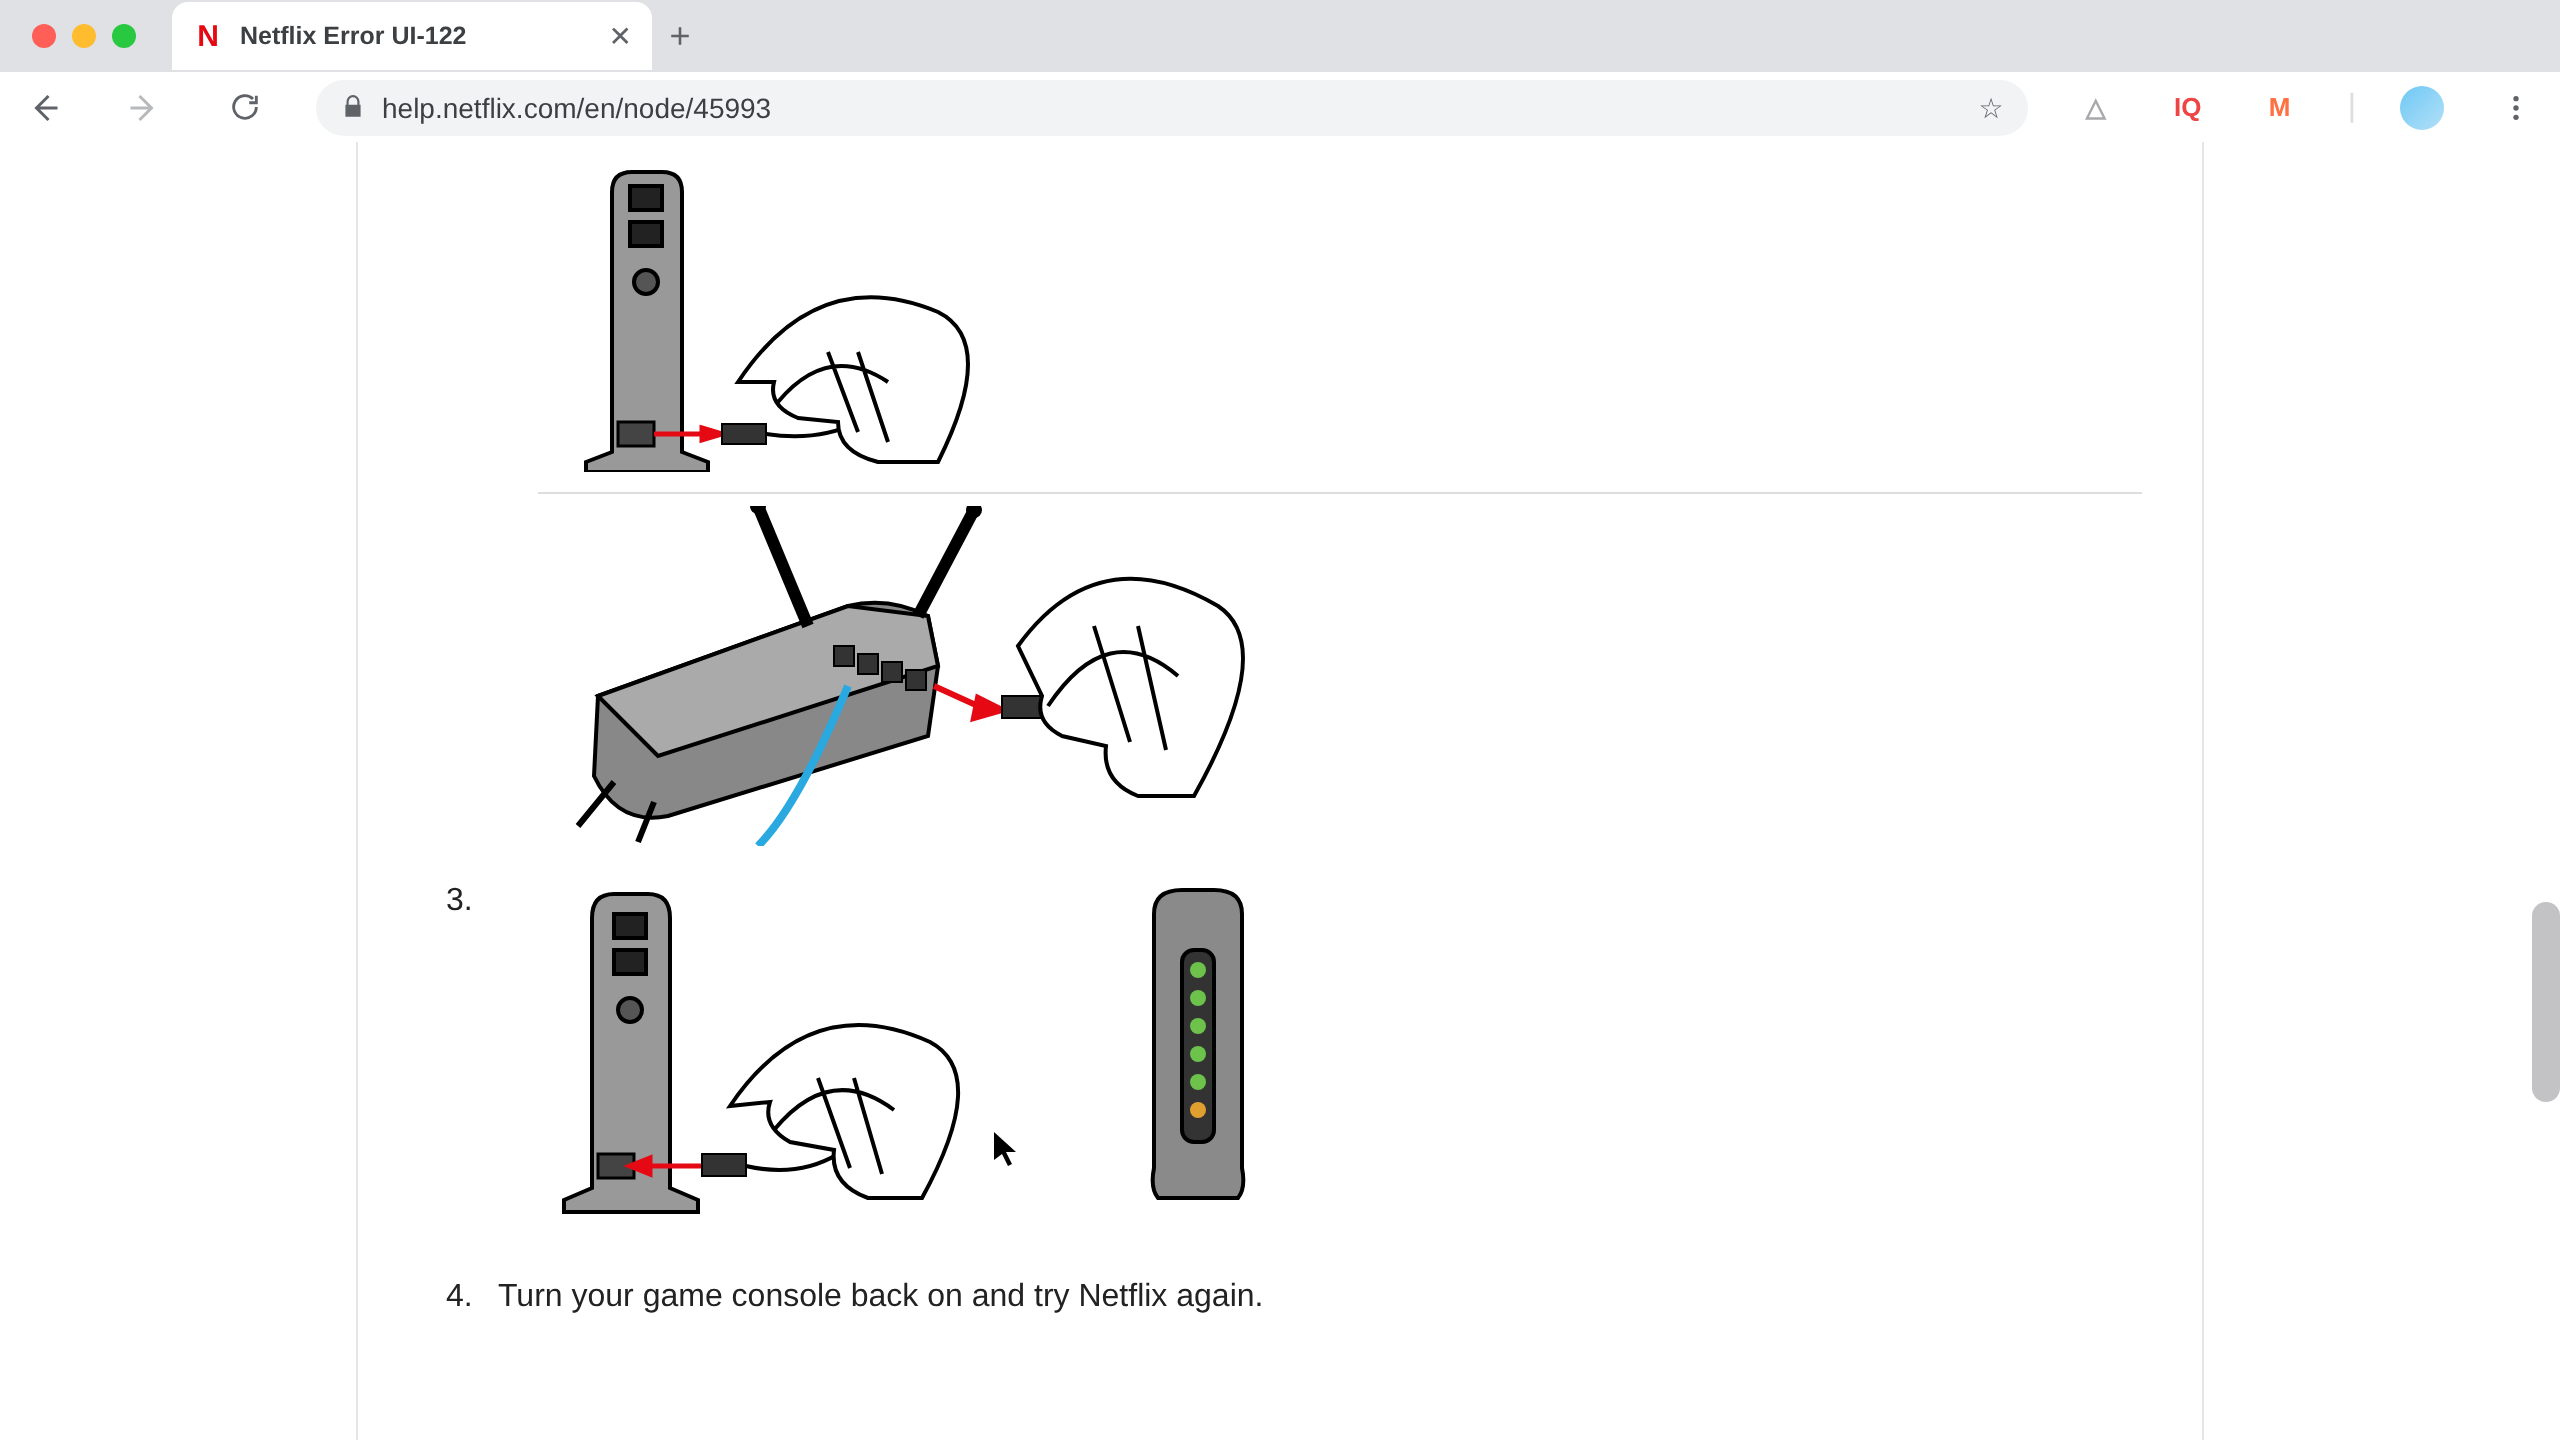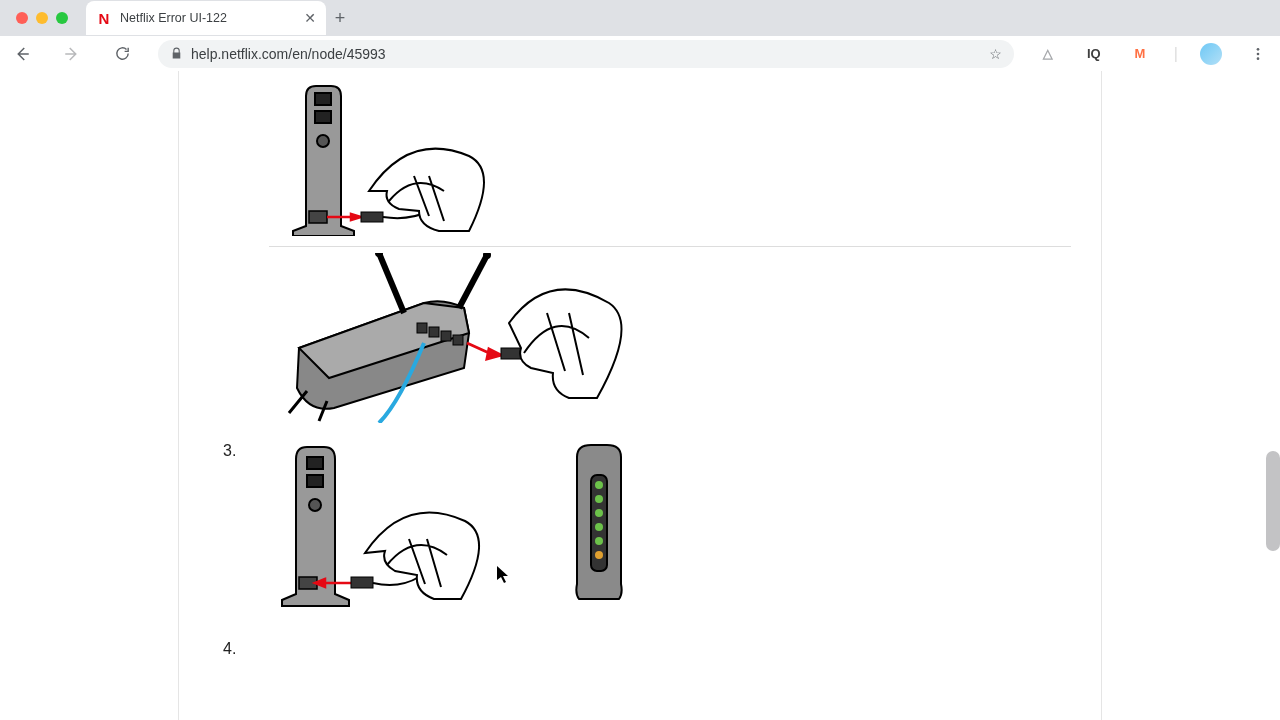--- a/index.html
+++ b/index.html
@@ -4,31 +4,31 @@
 <style>
 * { margin:0; padding:0; box-sizing:border-box; }
 body { font-family:-apple-system,BlinkMacSystemFont,"Segoe UI",Helvetica,Arial,sans-serif; width:1280px; height:720px; overflow:hidden; background:#fff; }
 .chrome { width:100%; height:71px; background:#dfe1e5; position:relative; border-bottom:1px solid #c9cbcf; }
 .tab-strip { height:36px; display:flex; align-items:center; padding-left:10px; }
 .traffic { display:flex; gap:8px; padding:0 10px 0 6px; }
 .tl { width:12px; height:12px; border-radius:50%; }
 .tl.red{background:#ff5f57;} .tl.yel{background:#febc2e;} .tl.grn{background:#28c840;}
 .tab { background:#fff; height:34px; min-width:240px; display:flex; align-items:center; padding:0 10px; border-radius:8px 8px 0 0; margin-left:8px; font-size:12.5px; color:#3c4043; gap:8px; }
 .tab .fav { width:16px; height:16px; display:inline-flex; align-items:center; justify-content:center; color:#e50914; font-weight:900; font-size:15px; font-family:Arial; }
-.tab .title{ flex:1; white-space:nowrap; overflow:hidden; }
+.tab .title{ flex:1; white-space:nowrap; overflow:hidden;font-weight:bold; }
 .tab .x{ color:#5f6368; font-size:14px; cursor:pointer; }
 .newtab{ width:28px; text-align:center; color:#5f6368; font-size:18px; cursor:pointer; }
 .toolbar { height:35px; background:#fff; display:flex; align-items:center; padding:0 8px; gap:22px; }
 .nav-btn{ width:28px; height:28px; display:inline-flex; align-items:center; justify-content:center; color:#5f6368; border-radius:50%; cursor:pointer; }
 .nav-btn.dis{ color:#b8b9bb; cursor:default; }
 .omni{ flex:1; height:28px; background:#f1f3f4; border-radius:14px; display:flex; align-items:center; padding:0 12px; gap:8px; font-size:14px; color:#3c4043; }
 .omni .lock{color:#5f6368;}
 .omni .url{flex:1;}
 .ext{ width:24px; height:24px; display:inline-flex; align-items:center; justify-content:center; font-size:13px; font-weight:600; }
-.ext.drive{color:#a7a9ac;} .ext.iq{color:#404040;} .ext.ma{color:#ff7043;}
+.ext.drive{color:#a7a9ac;} .ext.iq{color:#ef4444;} .ext.ma{color:#ff7043;}
 .avatar{width:22px;height:22px;border-radius:50%;background:linear-gradient(135deg,#6ec8f5,#b3e0f7);}
 .viewport{ width:100%; height:649px; overflow:hidden; position:relative; }
 .page{ width:100%; display:flex; justify-content:center; }
 .article{ width:924px; background:#fff; border-left:1px solid #e5e5e5; border-right:1px solid #e5e5e5; padding:0 30px 40px 30px; min-height:720px; }
 .steps{ list-style:none; padding-left:40px; font-size:16px; color:#222; line-height:1.55; }
 .steps li{ margin:16px 0 0 0; position:relative; }
 .steps li .num{ position:absolute; left:-26px; top:0; }
 .illus{ margin:10px 0 6px 0; }
 .scrollbar{ position:absolute; right:0; top:380px; width:14px; height:100px; background:#c3c3c5; border-radius:7px; }
 svg{ display:block; }
@@ -168,20 +168,21 @@
               <circle cx="8" cy="42" r="4" fill="#6cc24a"></circle>
               <circle cx="8" cy="56" r="4" fill="#6cc24a"></circle>
               <circle cx="8" cy="70" r="4" fill="#e0a030"></circle>
           </g>
         </svg>
       </div>
 
       <ol class="steps" style="margin-top:28px;">
         <li>
           <span class="num">4.</span>
+          <span>Turn your game console back on and try Netflix again.</span>
         </li>
       </ol>
 
     </div>
   </div>
   <div class="scrollbar"></div>
   <div class="cursor">
     <svg width="14" height="18" viewBox="0 0 14 18">
         <path d="M0 0 L0 14 L4 11 L7 17 L9 16 L6 10 L11 10 Z" fill="#000"></path>
       </svg>

